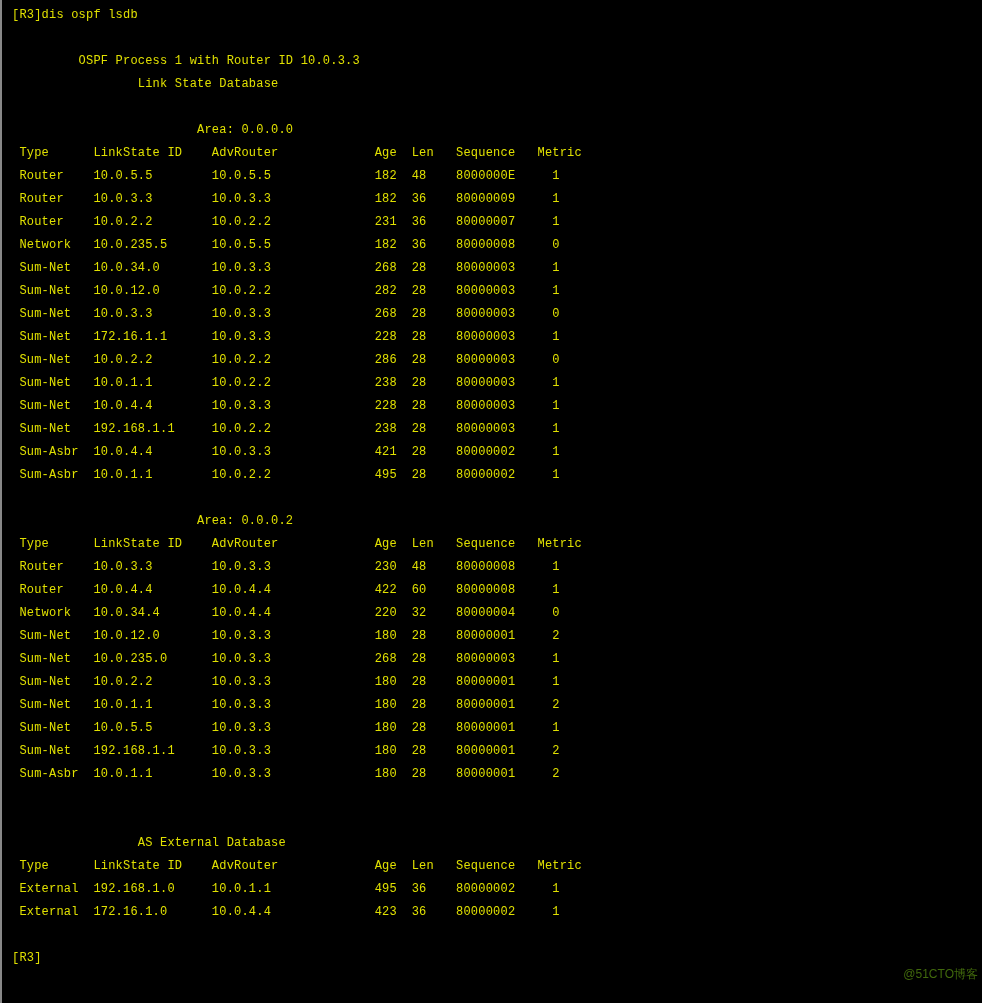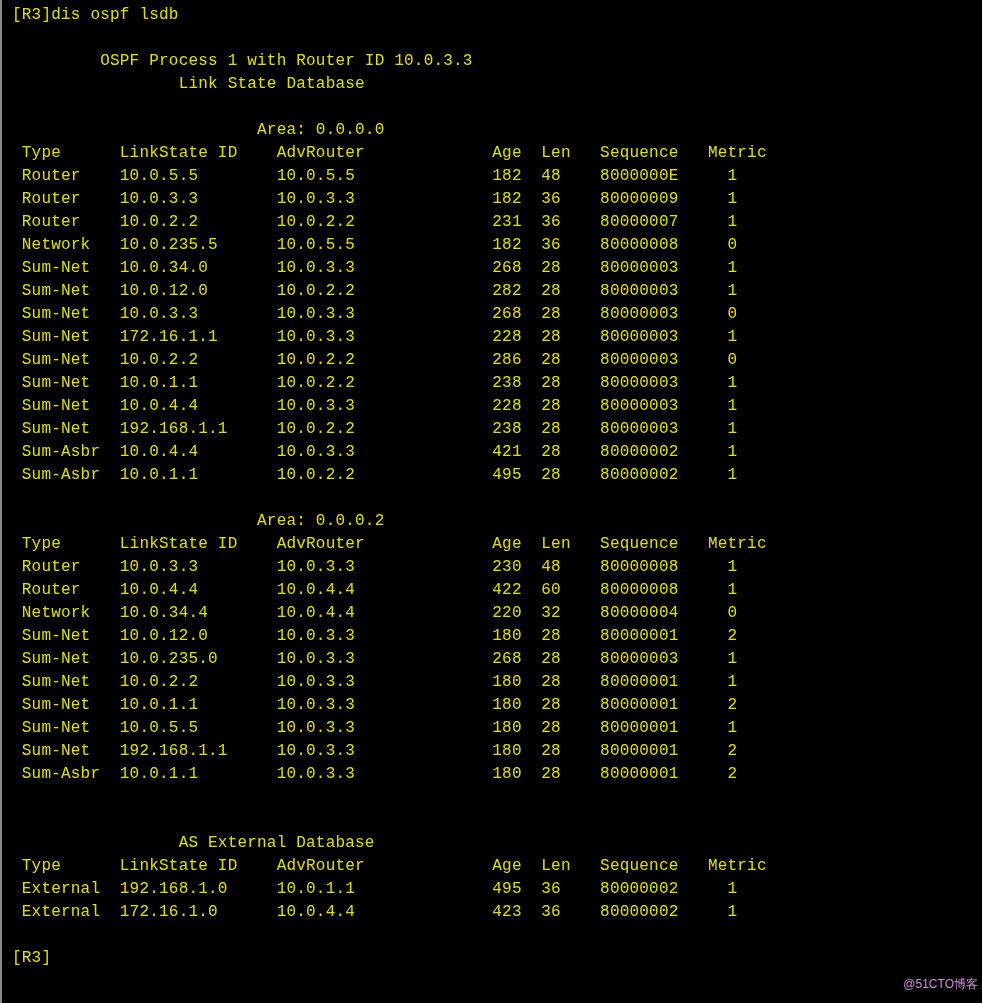--- a/index.html
+++ b/index.html
@@ -8,35 +8,35 @@
     background: #000;
     width: 982px;
     height: 1003px;
     overflow: hidden;
     position: relative;
   }
   .terminal {
     background: #000;
     color: #e0e000;
     font-family: "Courier New", monospace;
-    font-size: 16px;
+    font-size: 12px;
     line-height: 23px;
     padding: 4px 0 0 10px;
     border-left: 2px solid #888;
     box-sizing: border-box;
     width: 982px;
     height: 1003px;
     white-space: pre;
     letter-spacing: 0.2px;
   }
   .watermark {
     position: absolute;
     right: 4px;
-    bottom: 10px;
-    color: #f0abfc;
+    bottom: 20px;
+    color: #4d7c0f;
     font-family: sans-serif;
     font-size: 12px;
     opacity: 0.85;
   }
 </style>
 </head>
 <body>
 
 <div class="terminal" id="term">[R3]dis ospf lsdb
 

